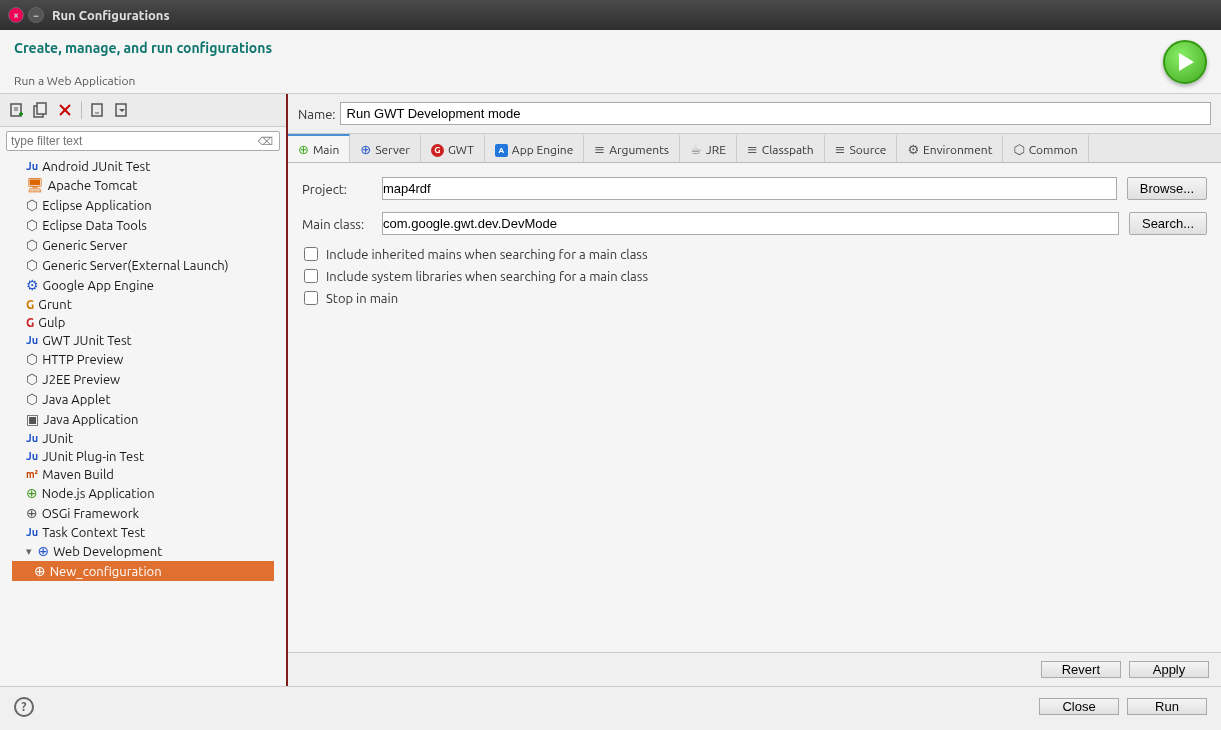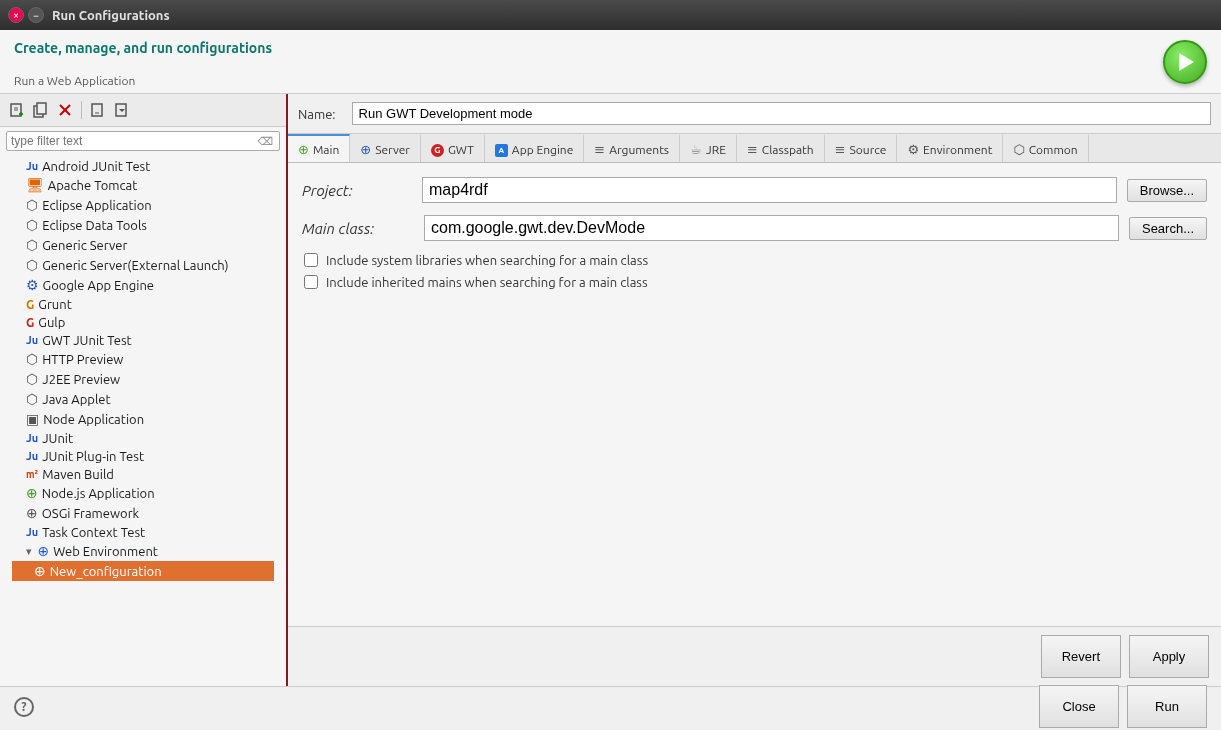--- a/index.html
+++ b/index.html
@@ -176,21 +176,21 @@
       flex: 1;
       background: #f5f5f5;
       display: flex;
       flex-direction: column;
       overflow: hidden;
     }
     .name-bar {
       display: flex;
       align-items: center;
       padding: 8px 10px;
-      gap: 16px;
+      gap: 4px;
       border-bottom: 1px solid #ccc;
       background: #f0f0f0;
     }
     .name-label { font-size: 13px; color: #333; }
     .name-input {
       flex: 1;
       padding: 3px 6px;
       border: 1px solid #aaa;
       background: white;
       font-size: 13px;
@@ -231,33 +231,31 @@
       padding: 14px;
       overflow-y: auto;
     }
     .field-row {
       display: flex;
       align-items: center;
       margin-bottom: 12px;
       gap: 10px;
     }
     .field-label {
-      font-size: 15px;
+      font-size: 13px;
       color: #333;
       min-width: 70px;
-      font-style: italic;
     }
     .field-input {
       flex: 1;
-      padding: 3px 6px;
+      padding: 3px 0;
       border: 1px solid #aaa;
       background: white;
-      font-size: 16px;
+      font-size: 13px;
       outline: none;
-      margin-left: 40px;
     }
     .browse-btn, .search-btn {
       padding: 3px 12px;
       background: linear-gradient(to bottom, #f5f5f5, #e0e0e0);
       border: 1px solid #aaa;
       cursor: pointer;
       font-size: 13px;
       border-radius: 2px;
       white-space: nowrap;
     }
@@ -278,21 +276,21 @@
     .bottom-bar {
       display: flex;
       justify-content: flex-end;
       align-items: center;
       padding: 8px 12px;
       gap: 8px;
       background: #f0f0f0;
       border-top: 1px solid #ccc;
     }
     .action-btn {
-      padding: 13px 20px;
+      padding: 0 20px;
       background: linear-gradient(to bottom, #f5f5f5, #e0e0e0);
       border: 1px solid #aaa;
       cursor: pointer;
       font-size: 13px;
       border-radius: 0;
       min-width: 80px;
     }
 
     
     .footer {
@@ -433,21 +431,21 @@
       <div class="tree-item">
         <span class="tree-icon" style="color:#555;">⬡</span>
         <span class="tree-label">J2EE Preview</span>
       </div>
       <div class="tree-item">
         <span class="tree-icon" style="color:#555;">⬡</span>
         <span class="tree-label">Java Applet</span>
       </div>
       <div class="tree-item">
         <span class="tree-icon" style="color:#555;">▣</span>
-        <span class="tree-label">Node Application</span>
+        <span class="tree-label">Java Application</span>
       </div>
       <div class="tree-item">
         <span class="tree-icon" style="font-size:11px;font-weight:bold;color:#2255cc;">Ju</span>
         <span class="tree-label">JUnit</span>
       </div>
       <div class="tree-item">
         <span class="tree-icon" style="font-size:11px;font-weight:bold;color:#2255cc;">Ju</span>
         <span class="tree-label">JUnit Plug-in Test</span>
       </div>
       <div class="tree-item">
@@ -462,21 +460,21 @@
         <span class="tree-icon" style="color:#555;">⊕</span>
         <span class="tree-label">OSGi Framework</span>
       </div>
       <div class="tree-item">
         <span class="tree-icon" style="font-size:11px;font-weight:bold;color:#2255cc;">Ju</span>
         <span class="tree-label">Task Context Test</span>
       </div>
       <div class="tree-item">
         <span class="tree-expand">▾</span>
         <span class="tree-icon" style="color:#2255cc;">⊕</span>
-        <span class="tree-label">Web Environment</span>
+        <span class="tree-label">Web Development</span>
       </div>
       <div class="tree-item indent1 selected">
         <span class="tree-icon" style="color:white;">⊕</span>
         <span class="tree-label">New_configuration</span>
       </div>
     </div>
 
   </div>
 
   <div class="content">
@@ -541,26 +539,30 @@
         <button class="browse-btn">Browse...</button>
       </div>
 
       <div class="field-row">
         <span class="field-label">Main class:</span>
         <input class="field-input" type="text" value="com.google.gwt.dev.DevMode" style="">
         <button class="search-btn">Search...</button>
       </div>
 
       <div class="checkbox-row">
+        <input type="checkbox" id="cb2" style="">
+        <label class="checkbox-label" for="cb2">Include inherited mains when searching for a main class</label>
+      </div>
+      <div class="checkbox-row">
         <input type="checkbox" id="cb1" style="">
         <label class="checkbox-label" for="cb1">Include system libraries when searching for a main class</label>
       </div>
       <div class="checkbox-row">
-        <input type="checkbox" id="cb2" style="">
-        <label class="checkbox-label" for="cb2">Include inherited mains when searching for a main class</label>
+        <input type="checkbox" id="cb3" style="">
+        <label class="checkbox-label" for="cb3">Stop in main</label>
       </div>
     </div>
 
     <div class="bottom-bar">
       <button class="action-btn">Revert</button>
       <button class="action-btn">Apply</button>
     </div>
   </div>
 </div>
 

